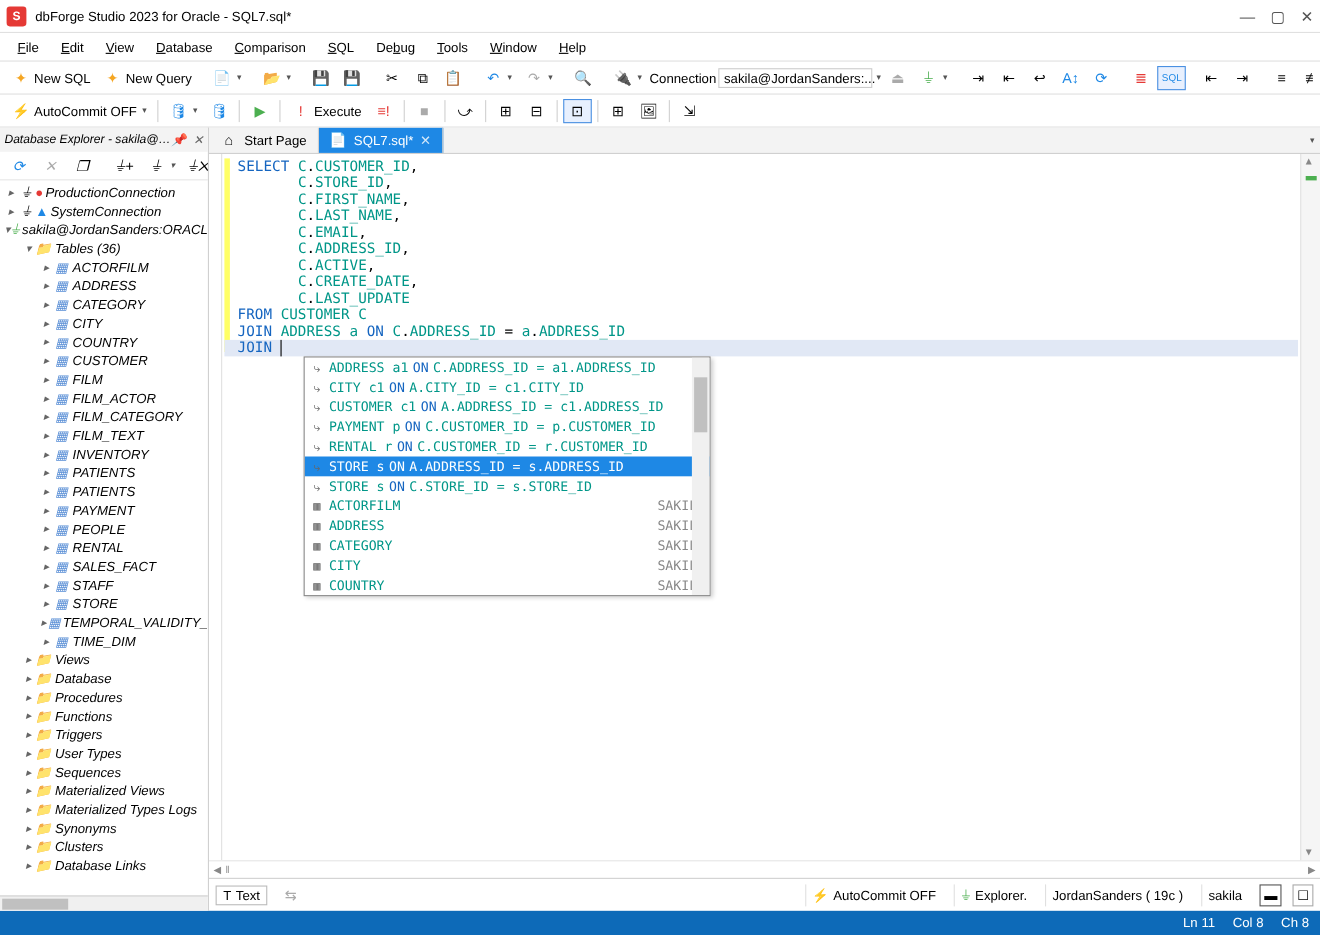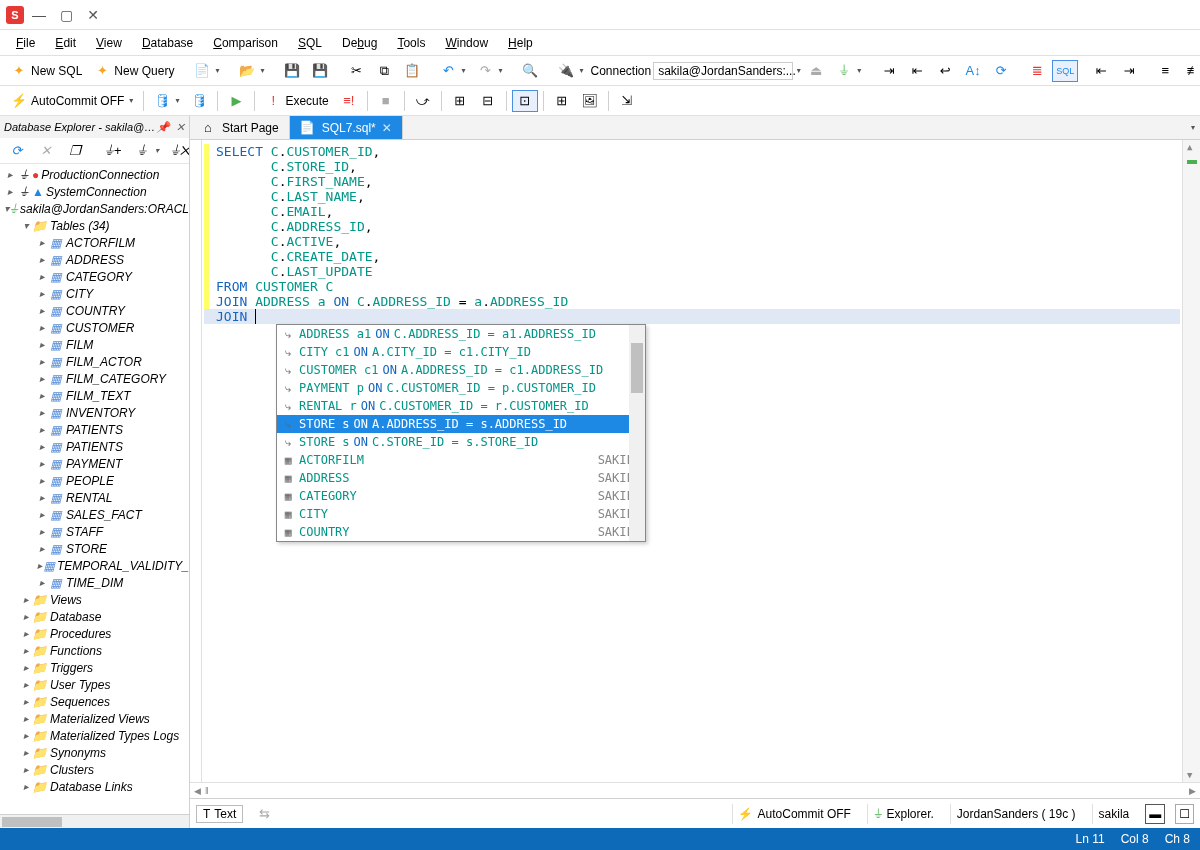--- a/index.html
+++ b/index.html
@@ -78,20 +78,21 @@
 
 .statusbar { height: 22px; background: #0d6ab8; color: #fff; display: flex; align-items: center; padding: 0 10px; font-size: 12px; }
 .statusbar .spacer { flex: 1; }
 .statusbar .cell { margin-left: 16px; }
 </style>
 </head>
 <body>
 
 <div class="titlebar">
   <div class="logo">S</div>
+  <div class="title">dbForge Studio 2023 for Oracle - SQL7.sql*</div>
   <div class="winctrls">
     <span>—</span>
     <span>▢</span>
     <span>✕</span>
   </div>
 </div>
 
 <div class="menubar">
   <span class="mitem"><span class="ul">F</span><span>ile</span></span>
   <span class="mitem"><span class="ul">E</span>dit</span>
@@ -313,21 +314,21 @@
           <span class="lbl">SystemConnection</span>
         </div>
       <div class="tree-row">
           <span class="arrow">▾</span>
           <span class="nicon" style="color:#4caf50">⏚</span>
           <span class="lbl">sakila@JordanSanders:ORACL</span>
         </div>
       <div class="tree-row" style="padding-left:20px">
           <span class="arrow">▾</span>
           <span class="nicon folder">📁</span>
-          <span class="lbl">Tables (34)</span>
+          <span class="lbl">Tables (36)</span>
         </div>
       <div id="tables-container">
           <div class="tree-row" style="padding-left: 36px;">
             <span class="arrow">▸</span>
             <span class="nicon table-ico">▦</span>
             <span class="lbl">ACTORFILM</span>
           </div>
           <div class="tree-row" style="padding-left: 36px;">
             <span class="arrow">▸</span>
             <span class="nicon table-ico">▦</span>

